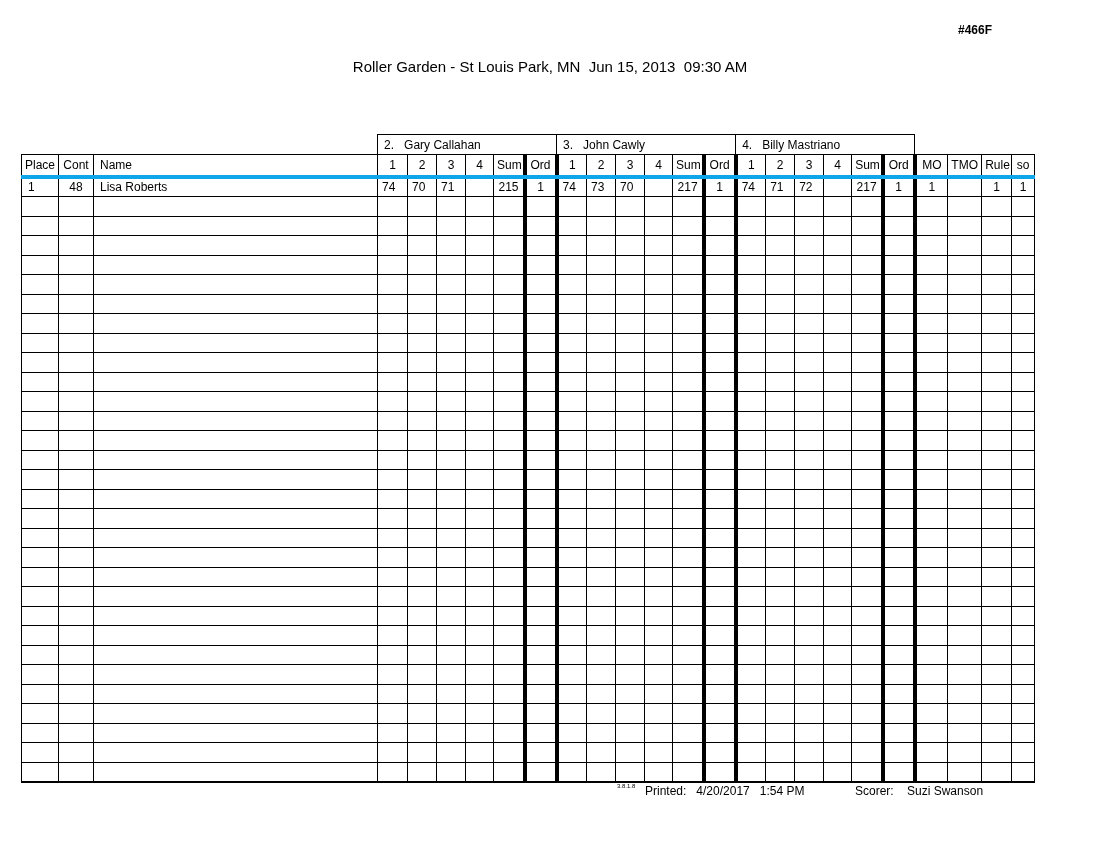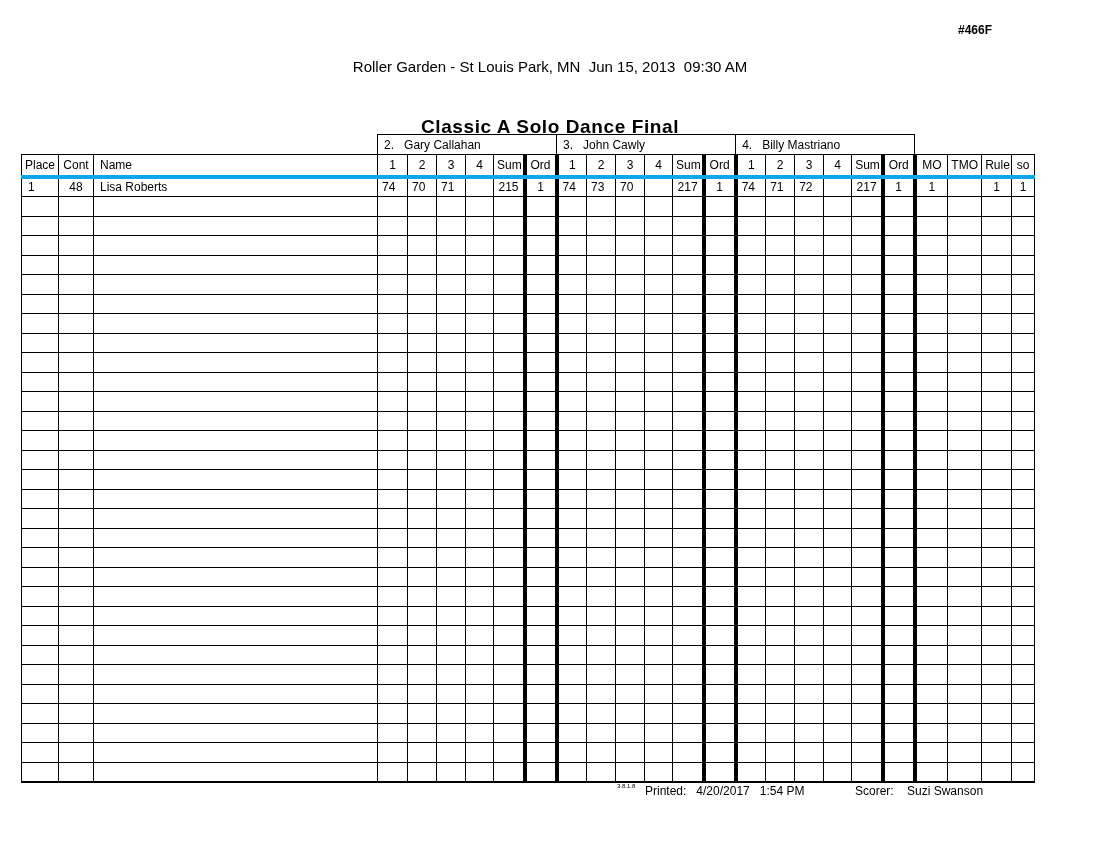--- a/index.html
+++ b/index.html
@@ -62,21 +62,20 @@
   .scorer  { position: absolute; left: 855px; top: 1px; }
 </style>
 </head>
 <body>
 
 <div class="sheet">
 
 
   <div class="title-block">
     <div class="t2">Roller Garden - St Louis Park, MN  Jun 15, 2013  09:30 AM</div>
-    <div class="t3">Classic A Solo Dance Final</div>
   </div>
 
   <div class="event-id">#466F</div>
 
   <table class="score-table">
     <colgroup>
       <col style="width:37px">
         <col style="width:35px">
         <col style="width:284px">
       <col style="width:30px">

